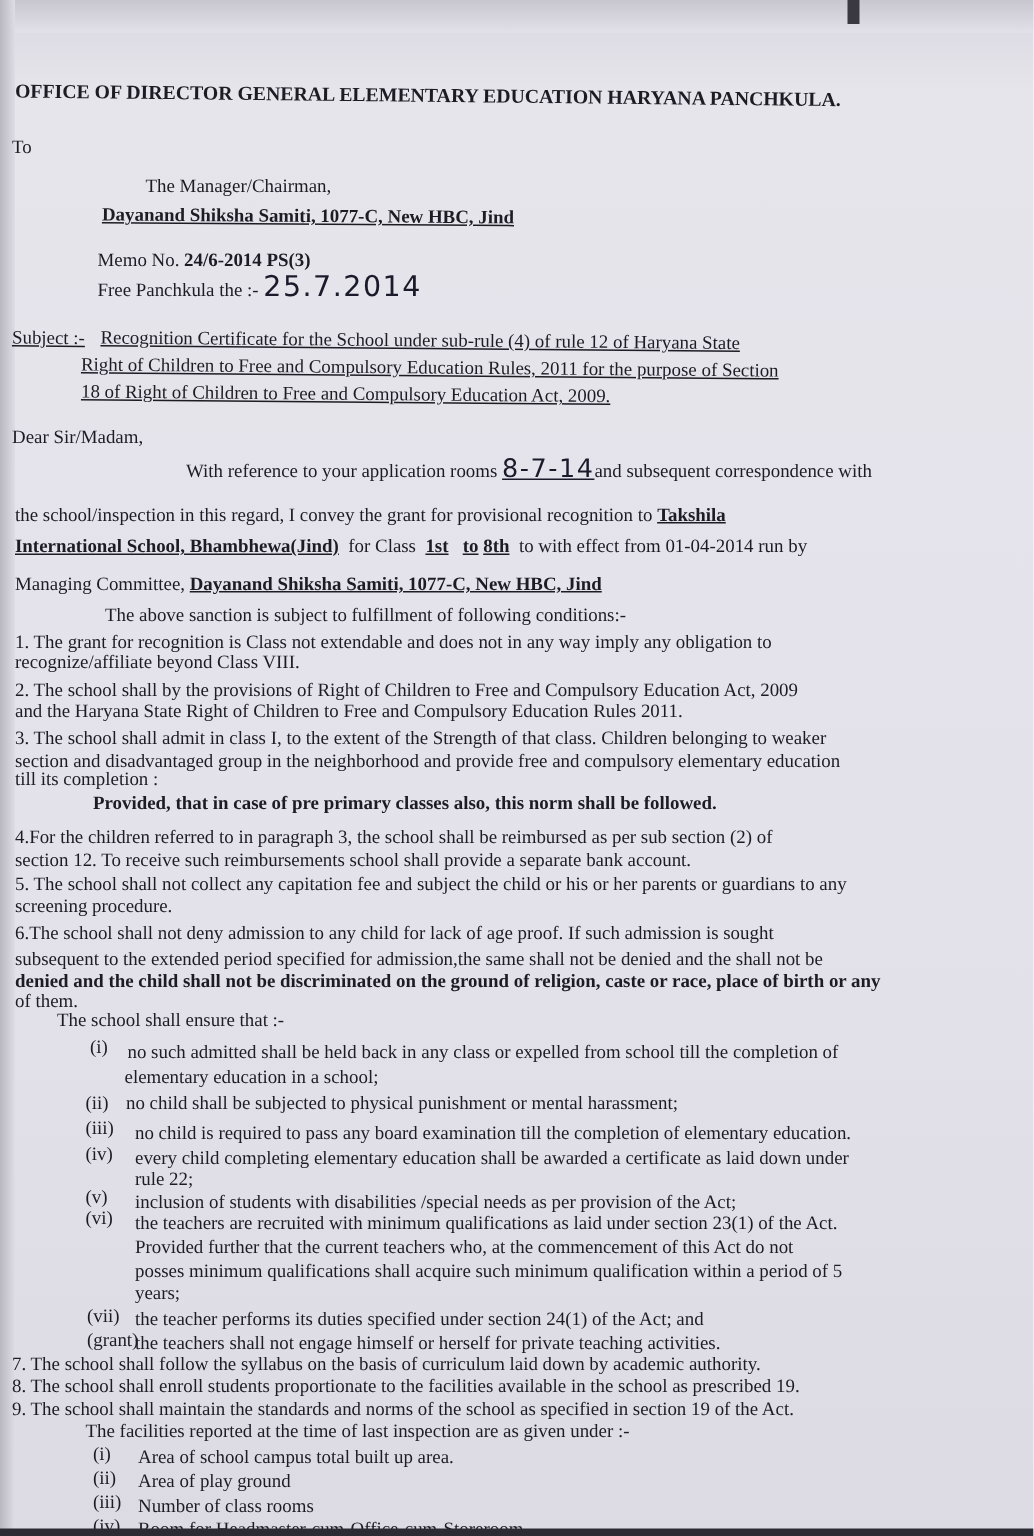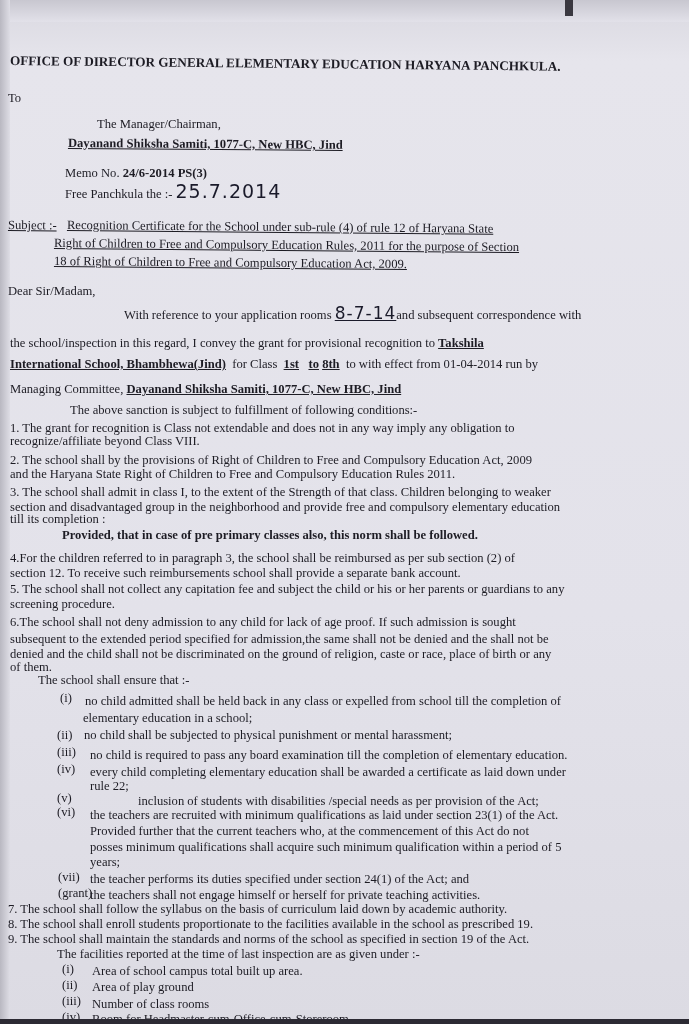--- a/index.html
+++ b/index.html
@@ -85,41 +85,41 @@
   <div class="t" style="left:10px;top:512px;">till its completion :</div>
 
   <div class="t" style="left:62px;top:528px;font-weight:bold;">Provided, that in case of pre primary classes also, this norm shall be followed.</div>
 
   <div class="t" style="left:10px;top:551px;">4.For  the  children  referred  to  in  paragraph  3,  the  school  shall  be  reimbursed  as  per  sub  section  (2)  of</div>
   <div class="t" style="left:10px;top:566px;">section 12. To receive such reimbursements school shall provide a separate bank account.</div>
   <div class="t" style="left:10px;top:582px;">5. The school    shall  not  collect  any  capitation  fee  and  subject  the  child  or  his  or  her  parents  or  guardians  to  any</div>
   <div class="t" style="left:10px;top:597px;">screening procedure.</div>
   <div class="t" style="left:10px;top:615px;">6.The  school  shall  not  deny  admission  to  any  child  for  lack  of  age  proof.  If  such  admission  is  sought</div>
   <div class="t" style="left:10px;top:632px;">subsequent  to  the  extended  period  specified  for  admission,the  same  shall  not  be  denied  and  the  shall  not  be</div>
-  <div class="t" style="left:10px;top:647px;">denied  and  the  child  shall  not  be  discriminated  on  the  ground  of  religion,  caste  or  race,  place  of  birth  or  any</div>
+  <div class="t" style="left:10px;top:647px;font-weight:bold;">denied  and  the  child  shall  not  be  discriminated  on  the  ground  of  religion,  caste  or  race,  place  of  birth  or  any</div>
   <div class="t" style="left:10px;top:660px;">of them.</div>
 
   <div class="t" style="left:38px;top:673px;">The school shall ensure that :-</div>
 
   <div class="t" style="left:60px;top:691px;">(i)</div>
-  <div class="t" style="left:85px;top:694px;">no child admitted shall be held back in any class or expelled from  school till the  completion of</div>
+  <div class="t" style="left:85px;top:694px;">no such admitted shall be held back in any class or expelled from  school till the  completion of</div>
   <div class="t" style="left:83px;top:711px;">elementary education in a school;</div>
 
   <div class="t" style="left:57px;top:728px;">(ii)</div>
   <div class="t" style="left:84px;top:728px;">no child shall be subjected to physical punishment or mental harassment;</div>
 
   <div class="t" style="left:57px;top:745px;">(iii)</div>
   <div class="t" style="left:90px;top:748px;">no child is required to pass any board examination till the completion of  elementary education.</div>
 
   <div class="t" style="left:57px;top:762px;">(iv)</div>
   <div class="t" style="left:90px;top:765px;">every  child  completing  elementary  education  shall  be  awarded  a  certificate  as  laid  down  under</div>
   <div class="t" style="left:90px;top:779px;">rule 22;</div>
 
   <div class="t" style="left:57px;top:791px;">(v)</div>
-  <div class="t" style="left:90px;top:794px;margin-left:48px;">inclusion of students with disabilities /special needs as per provision of the Act;</div>
+  <div class="t" style="left:90px;top:794px;">inclusion of students with disabilities /special needs as per provision of the Act;</div>
 
   <div class="t" style="left:57px;top:805px;">(vi)</div>
   <div class="t" style="left:90px;top:808px;">the  teachers  are  recruited  with  minimum  qualifications  as  laid  under  section  23(1)  of  the  Act.</div>
   <div class="t" style="left:90px;top:824px;">Provided  further  that  the  current  teachers  who,  at  the  commencement  of  this    Act  do  not</div>
   <div class="t" style="left:90px;top:840px;">posses  minimum  qualifications  shall  acquire  such  minimum  qualification  within  a  period  of  5</div>
   <div class="t" style="left:90px;top:855px;">years;</div>
 
   <div class="t" style="left:58px;top:870px;">(vii)</div>
   <div class="t" style="left:90px;top:872px;">the teacher performs its duties specified under section 24(1) of the Act; and</div>
 

